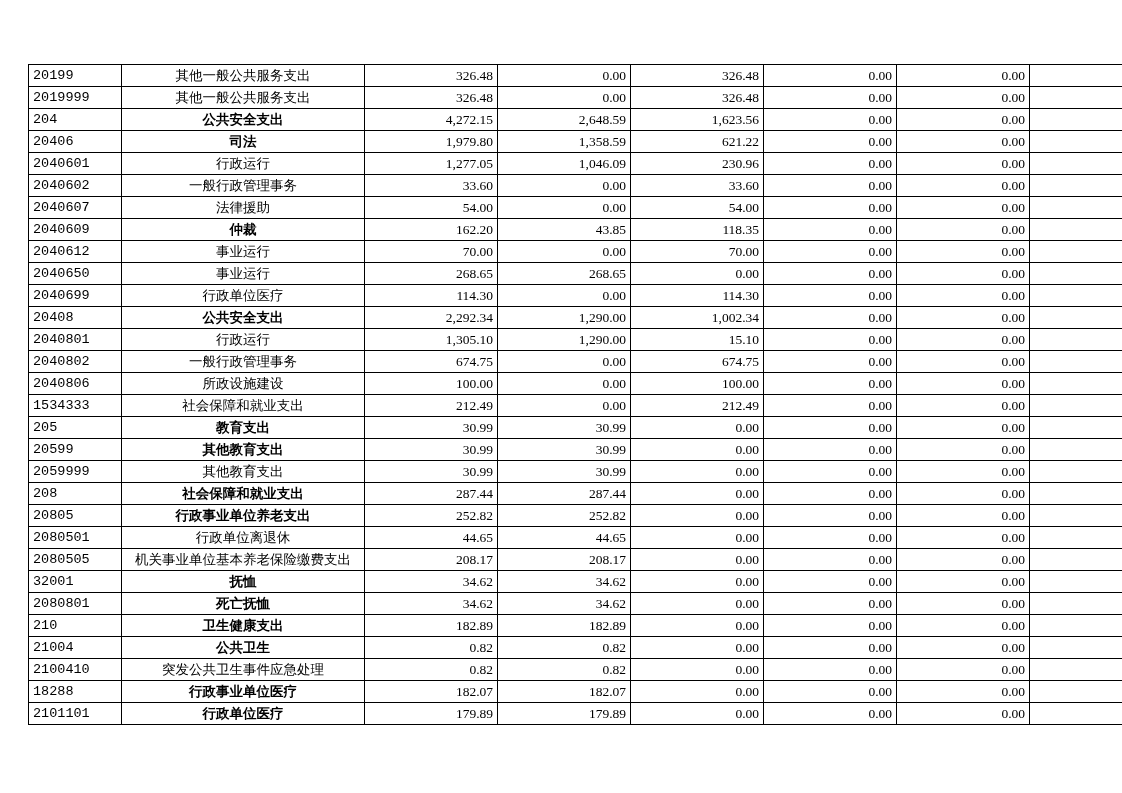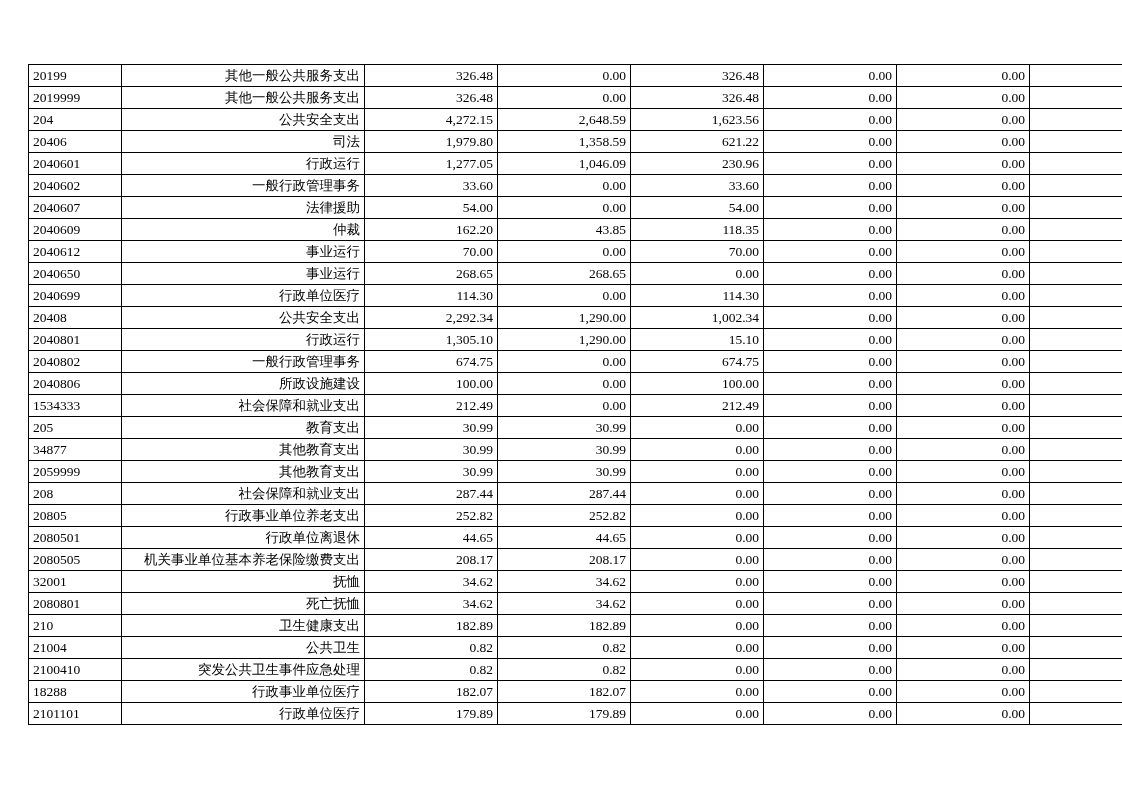--- a/index.html
+++ b/index.html
@@ -31,35 +31,35 @@
     height: 21px;
     padding: 0 4px;
     font-size: 13.5px;
     line-height: 19px;
     white-space: nowrap;
     overflow: hidden;
   }
   td.code {
     width: 84px;
     text-align: left;
-    font-family: Liberation Serif, serif;
+    font-family: Liberation Mono, monospace;
   }
   td.name {
     width: 234px;
-    text-align: right;
+    text-align: center;
     font-family: "DejaVu Sans", "Liberation Sans", sans-serif;
     font-size: 13px;
   }
   td.num {
     width: 124px;
     text-align: right;
     padding-right: 7px;
   }
   tr.bold td.name {
-    font-weight: normal;
+    font-weight: bold;
     margin-top: 27px;
   }
 </style>
 </head>
 <body>
 
 <div class="page">
   <table class="budget">
     <tbody>
         <tr>
@@ -226,21 +226,21 @@
           <td class="code">205</td>
           <td class="name">教育支出</td>
           <td class="num">30.99</td>
           <td class="num">30.99</td>
           <td class="num">0.00</td>
           <td class="num">0.00</td>
           <td class="num">0.00</td>
           <td class="num">0.00</td>
         </tr>
         <tr class="bold">
-          <td class="code">34877</td>
+          <td class="code">20599</td>
           <td class="name">其他教育支出</td>
           <td class="num">30.99</td>
           <td class="num">30.99</td>
           <td class="num">0.00</td>
           <td class="num">0.00</td>
           <td class="num">0.00</td>
           <td class="num">0.00</td>
         </tr>
         <tr>
           <td class="code">2059999</td>

